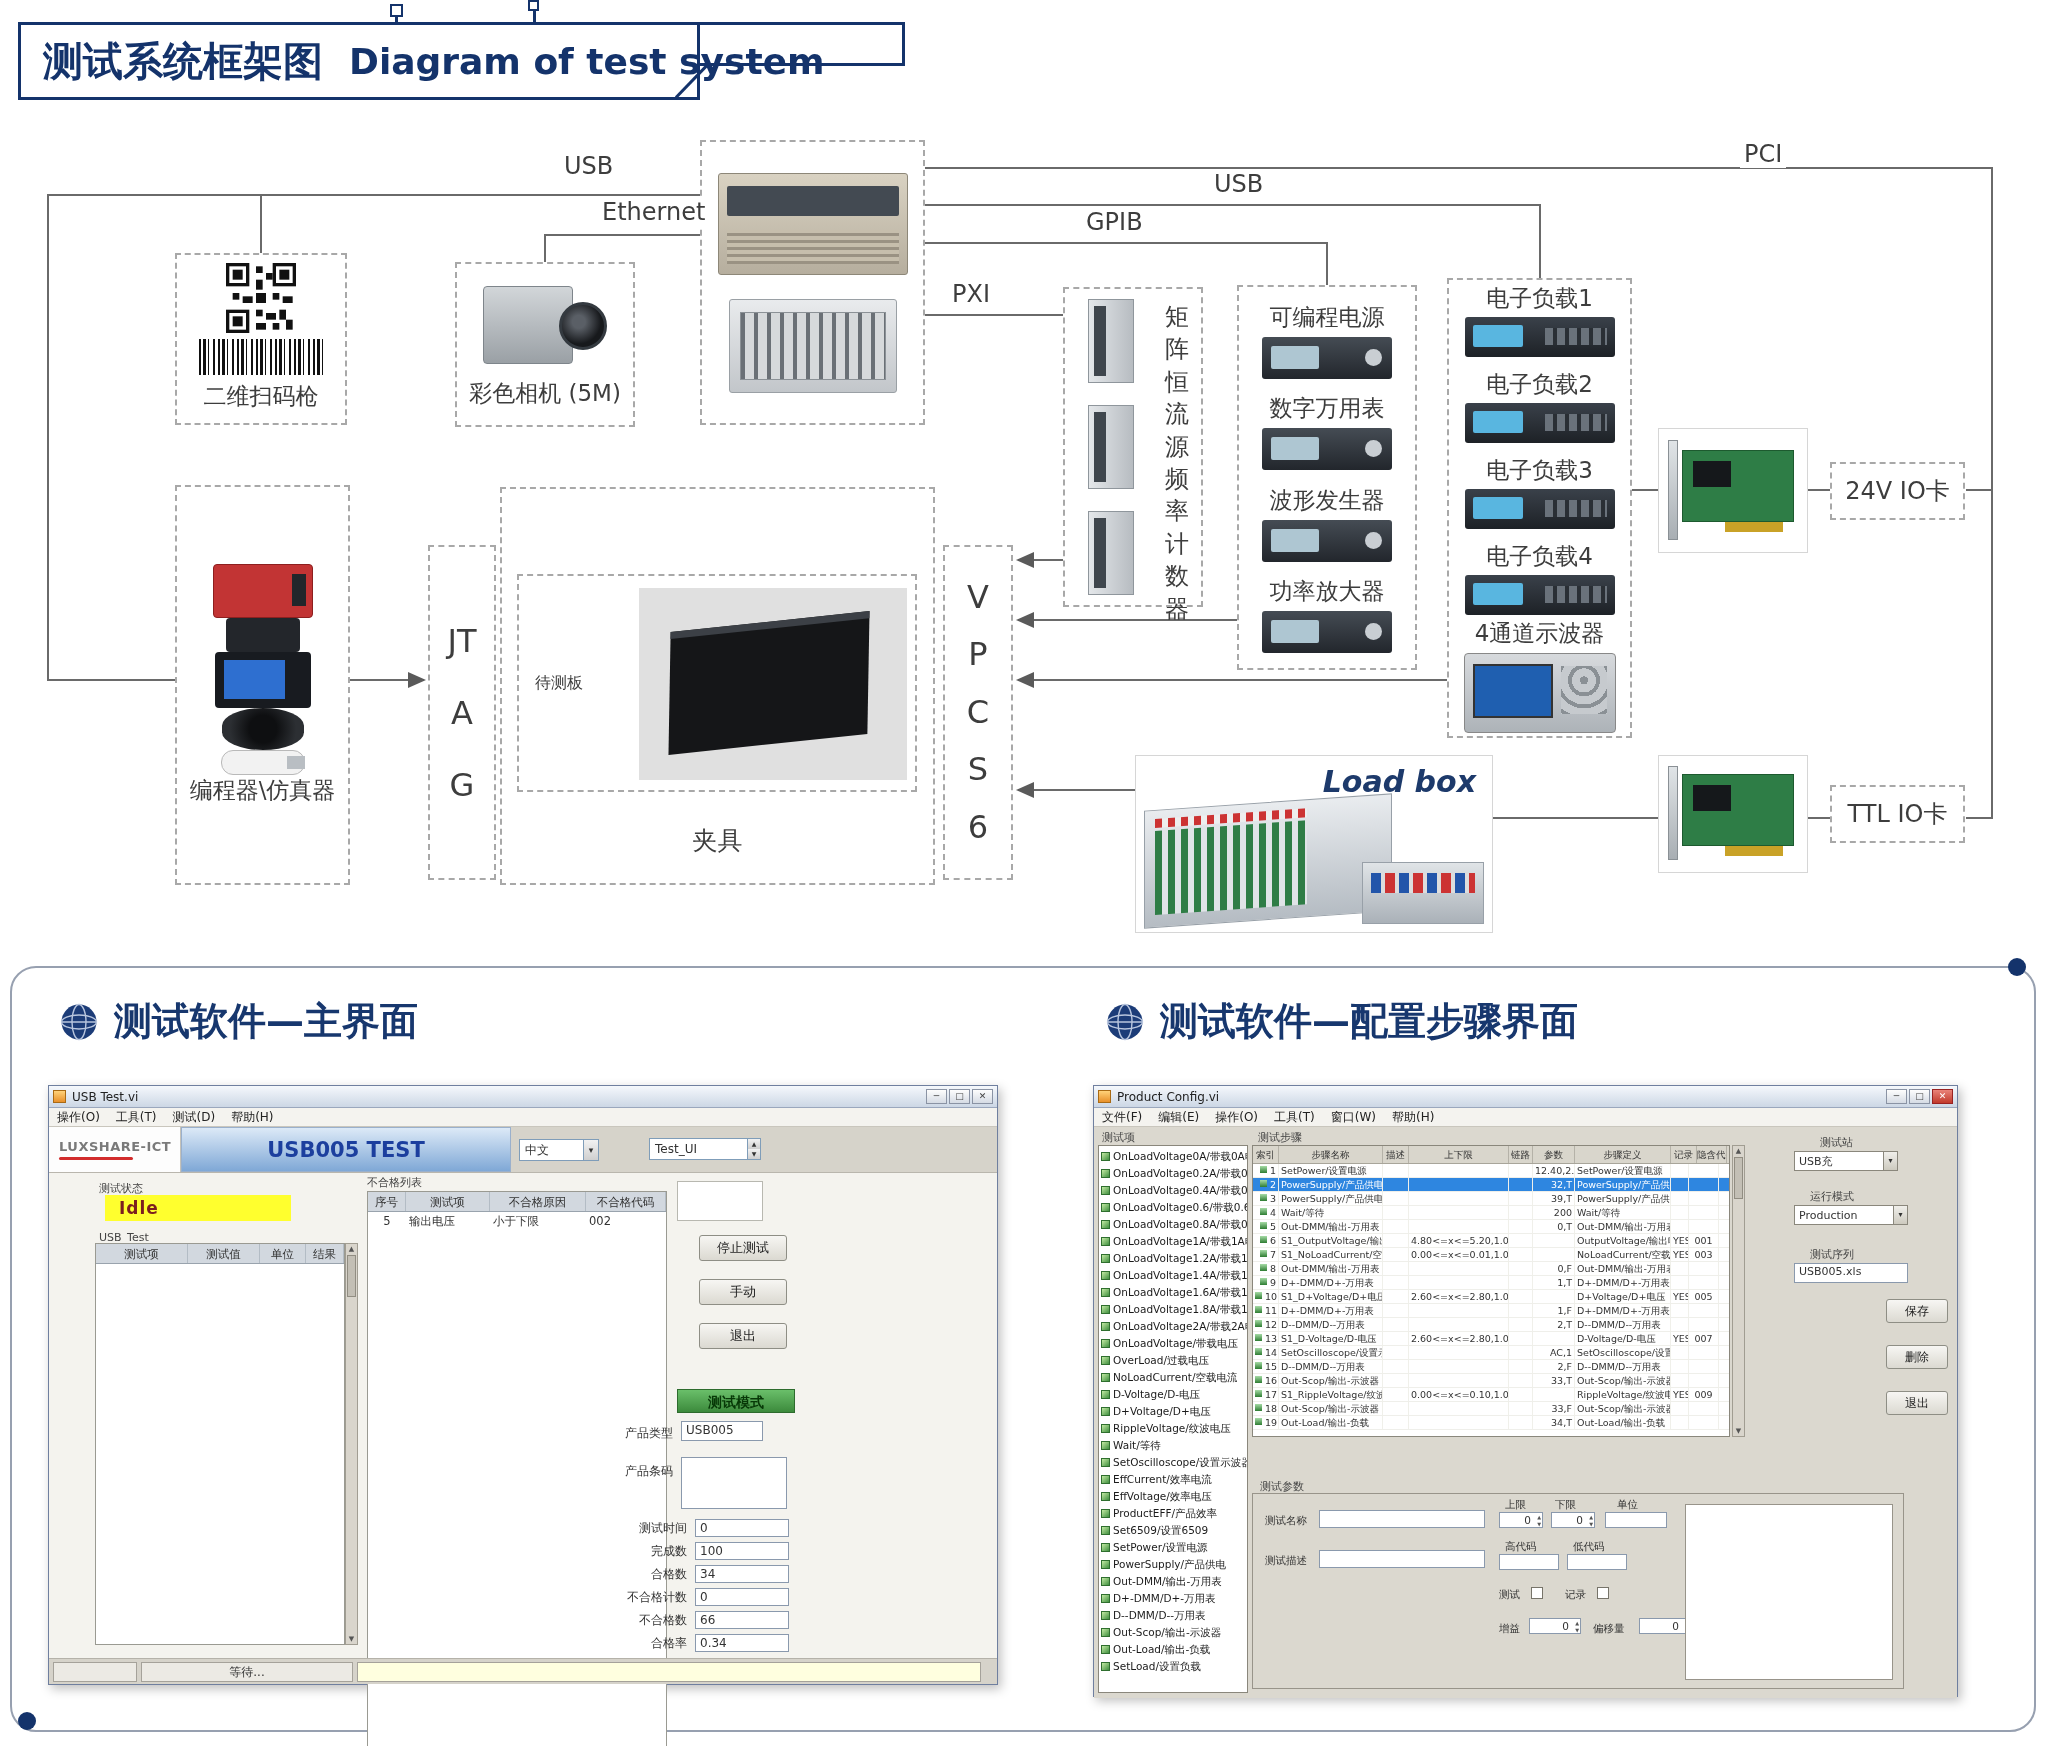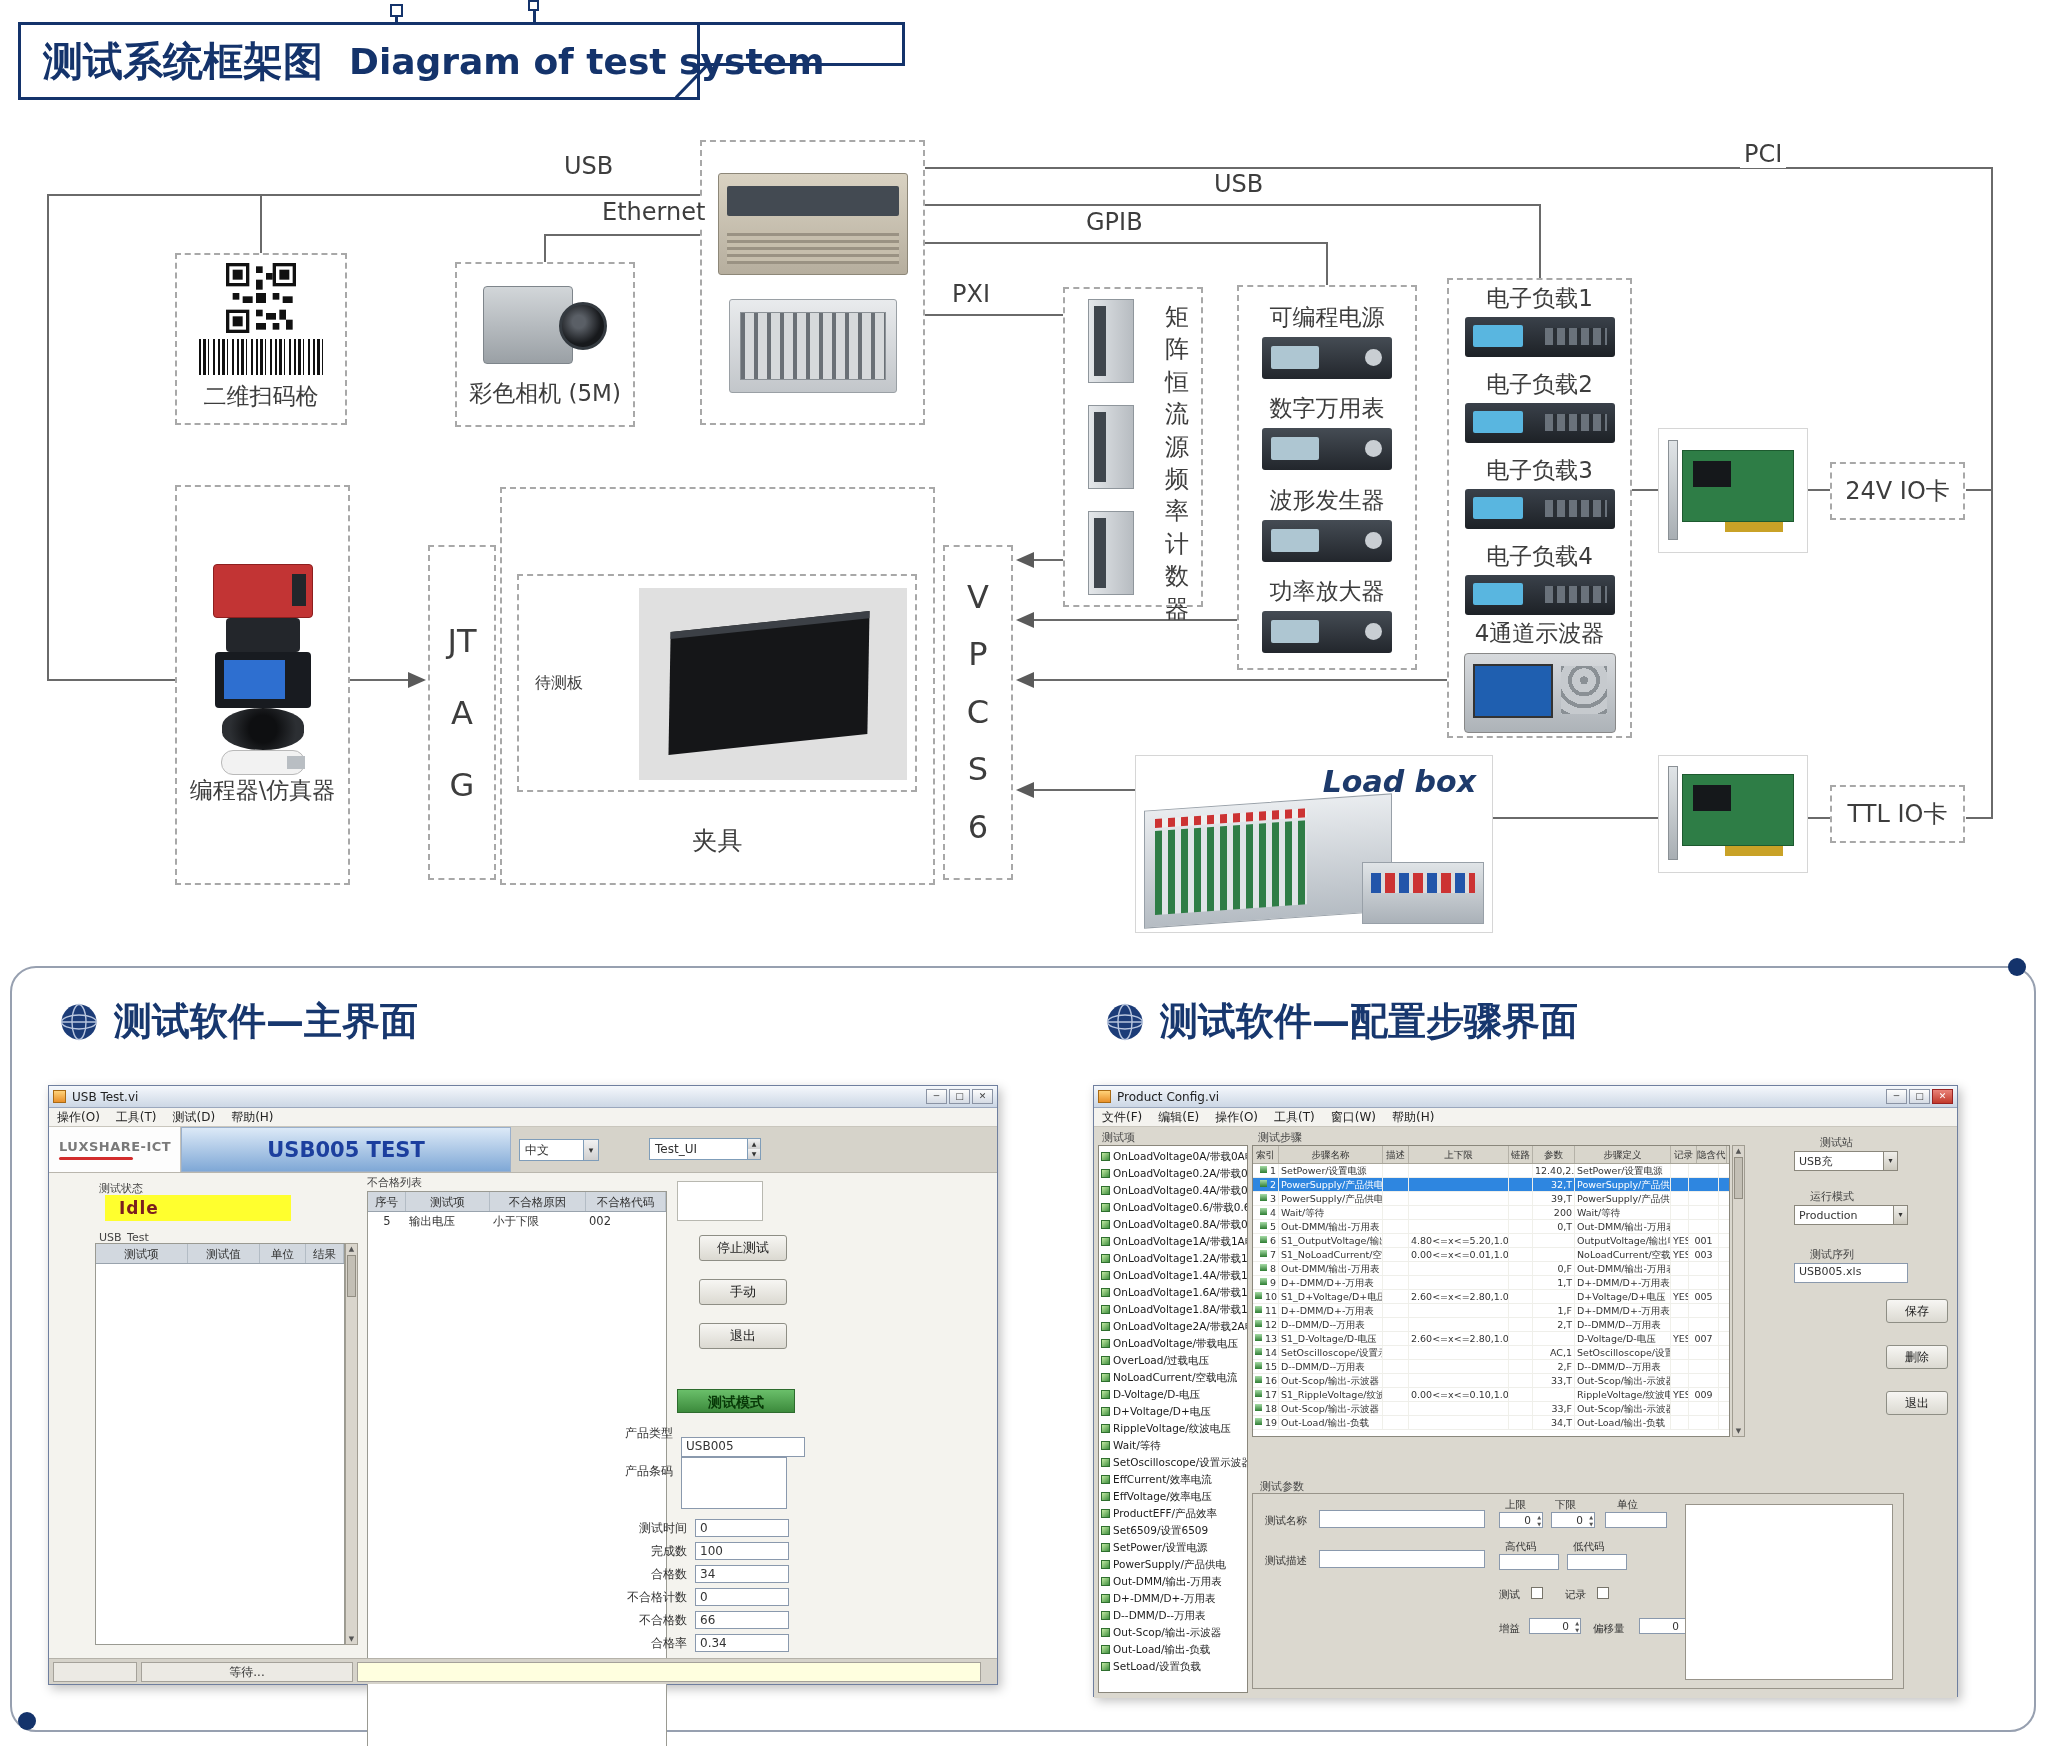--- a/index.html
+++ b/index.html
@@ -504,21 +504,21 @@
     <div class="mbtns">
 
     <div class="gbtn">停止测试</div>
         <div class="gbtn">手动</div>
         <div class="gbtn">退出</div>
       </div>
 
     <div class="test-mode">测试模式</div>
 
     <div class="flabel" style="left:548px;top:252px;width:76px">产品类型</div>
-    <div class="field" style="left:632px;top:264px;width:124px;height:20px">USB005</div>
+    <div class="field" style="left:632px;top:248px;width:82px;height:20px">USB005</div>
     <div class="flabel" style="left:548px;top:290px;width:76px">产品条码</div>
     <div class="field" style="left:632px;top:284px;width:106px;height:52px"></div>
 
     <div class="stats">
 
     <div class="stat-row">
         <span class="stat-label">测试时间</span>
         <span class="stat-value field">0</span>
       </div>
         <div class="stat-row">

